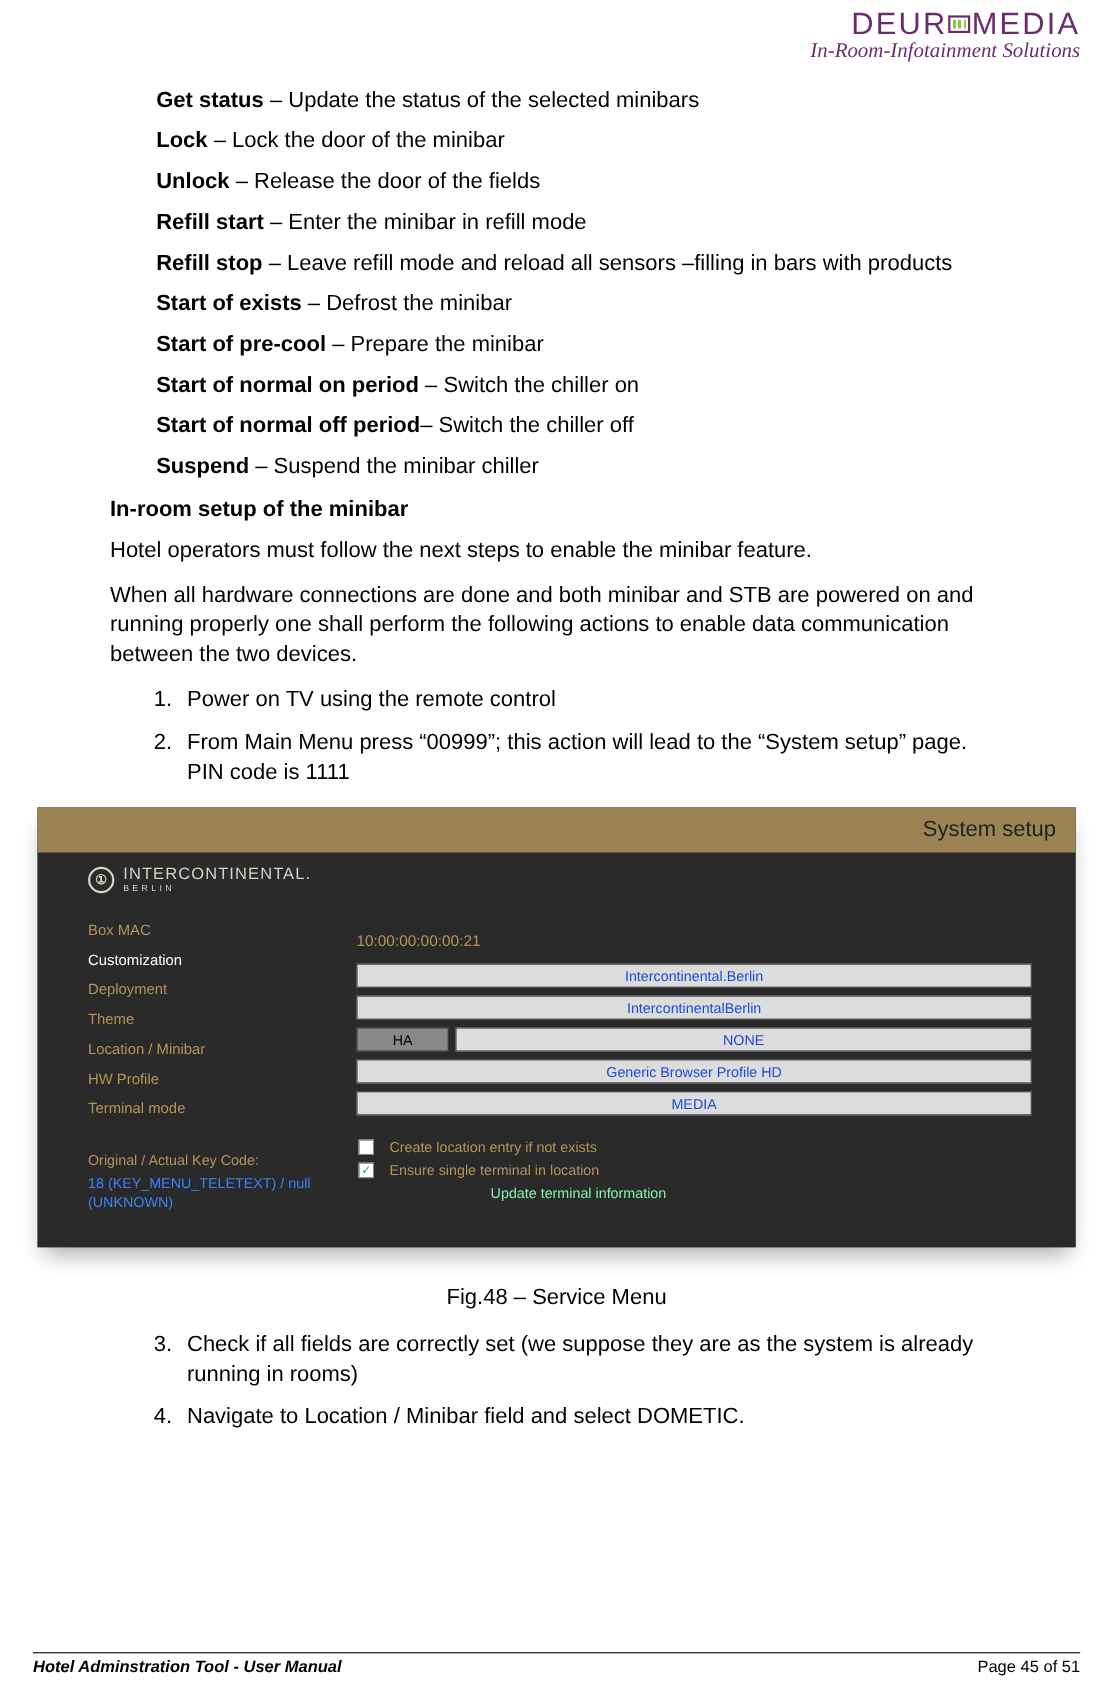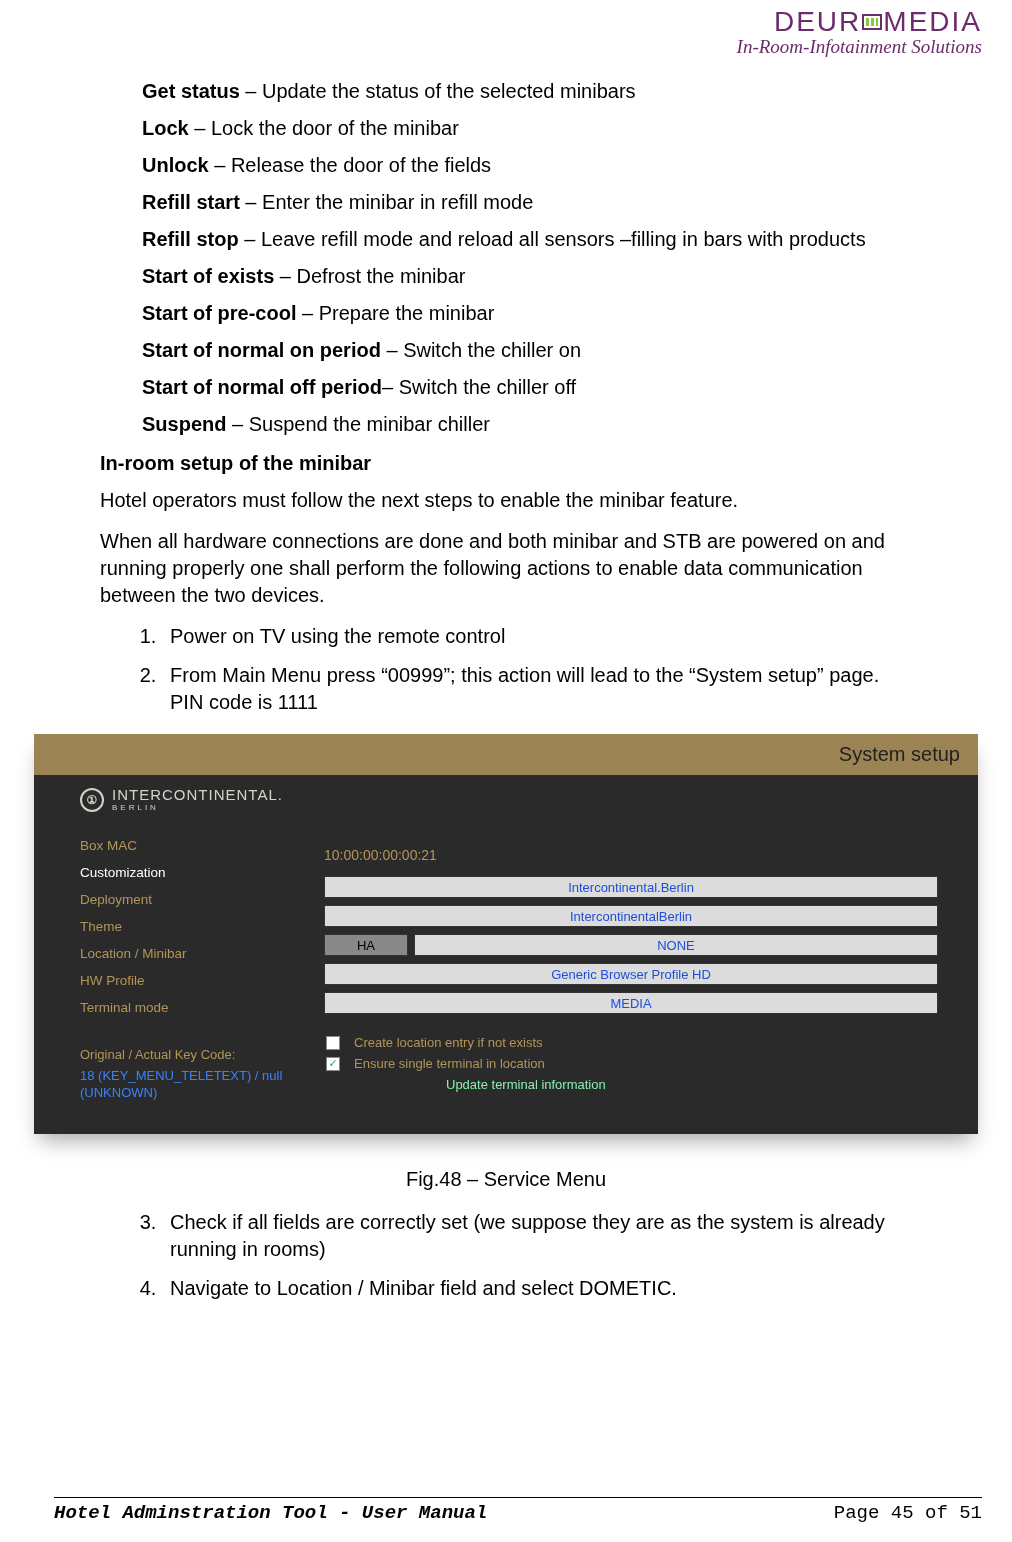--- a/index.html
+++ b/index.html
@@ -158,23 +158,22 @@
   
   .footer {
     position: absolute;
     bottom: 18px;
     left: 30px;
     right: 30px;
     border-top: 1px solid #000;
     padding-top: 4px;
     display: flex;
     justify-content: space-between;
-    font-family: Liberation Mono, monospace;
-    font-size: 19px;
-    margin-left: 24px;
+    font-family: Liberation Sans, sans-serif;
+    font-size: 15px;
   }
   .footer-left { font-style: italic; font-weight: bold; }
 </style>
 </head>
 <body>
 
 <div class="header-logo">
   <div class="logo-main">
     <span>DEUR</span>
     <span class="logo-square"></span>

